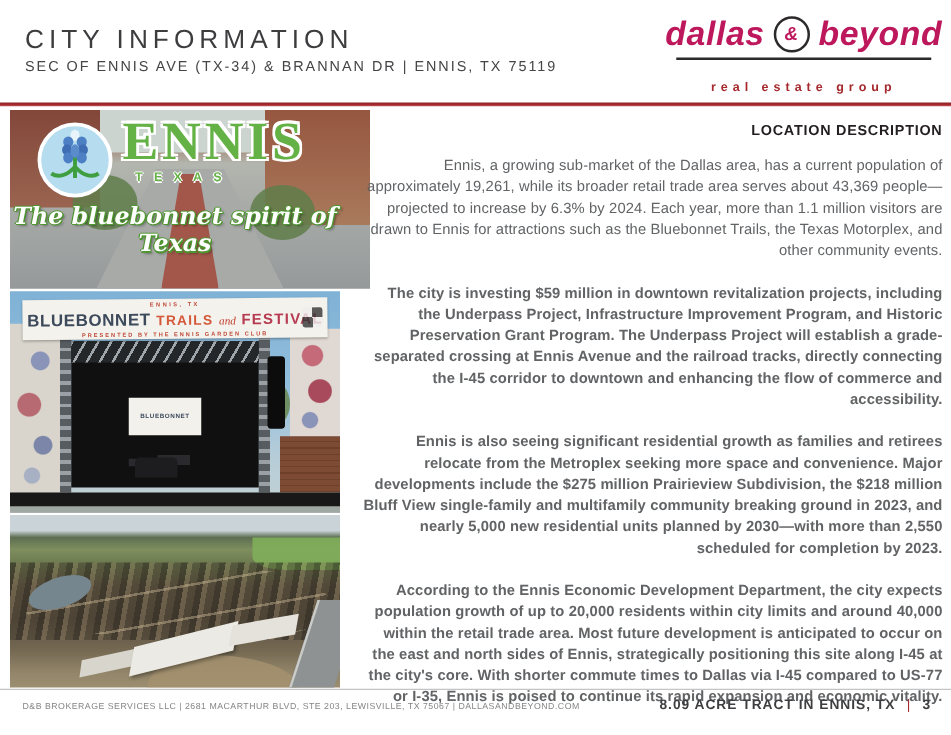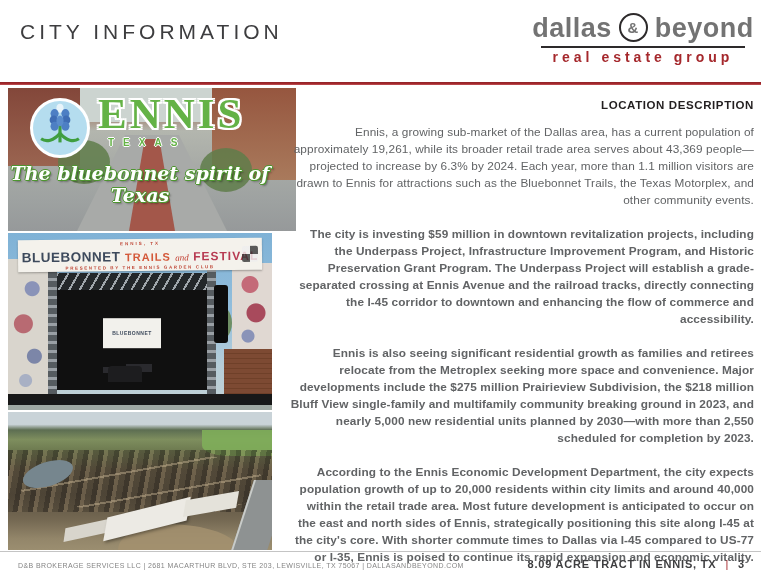--- a/index.html
+++ b/index.html
@@ -10,26 +10,26 @@
   
   .hdr-title{
     position:absolute;left:20px;top:20px;font-size:21px;letter-spacing:4px;
     color:#3d3d3f;font-weight:500;white-space:nowrap;
   }
   .hdr-sub{
     position:absolute;left:20px;top:48px;font-size:11.5px;letter-spacing:1.6px;
     color:#454547;white-space:nowrap;
   }
   .logo{position:absolute;top:13px;right:16px;width:204px;text-align:center;}
-  .logo-row{display:flex;align-items:flex-end;justify-content:center;gap:7px;
-    color:#737373;font-size:27px;font-weight:bold;letter-spacing:.5px;line-height:1;}
+  .logo-row{display:flex;align-items:center;justify-content:center;gap:7px;
+    color:#be185d;font-size:27px;font-weight:bold;letter-spacing:.5px;line-height:1;font-style:italic;}
   .amp-circle{width:25px;height:25px;border:2px solid #2d2a2b;border-radius:50%;
     display:flex;align-items:center;justify-content:center;font-size:15px;flex:0 0 auto;}
   .logo-line{height:2px;background:#2d2a2b;margin-top:4px;}
-  .logo-tag{margin-top:1px;color:#a5282c;font-size:14px;letter-spacing:4px;font-weight:bold;}
+  .logo-tag{margin-top:17px;color:#a5282c;font-size:10px;letter-spacing:4px;font-weight:bold;}
   .red-rule{position:absolute;left:0;top:82px;width:761px;height:3px;
     background:linear-gradient(180deg,#8d2327 0%,#a5282c 55%,#c0595c 100%);}
   
   .photos{position:absolute;left:8px;top:88px;width:264px;}
   .photo{position:relative;width:264px;overflow:hidden;margin-bottom:2px;}
   
   .ph1{height:143px;background:linear-gradient(180deg,#9b6a54 0%,#9b6a54 14%,#b3b6ae 30%,#a7aaa6 55%,#9ea2a1 78%,#96999a 100%);padding-left:24px;}
   .p1-bldg-l{position:absolute;left:0;top:0;width:72px;height:78px;background:linear-gradient(180deg,#83473a,#9a6450);}
   .p1-bldg-r{position:absolute;right:0;top:0;width:84px;height:92px;background:linear-gradient(180deg,#96563f,#a97a5c);}
   .p1-sky{position:absolute;left:72px;right:84px;top:0;height:34px;background:#ccd4d0;}
@@ -121,20 +121,21 @@
   .foot-right{position:absolute;right:16px;top:558px;display:flex;align-items:center;gap:9px;
     font-size:11px;font-weight:bold;color:#3e3e40;letter-spacing:.8px;white-space:nowrap;}
   .foot-div{color:#a5282c;font-weight:normal;}
 </style>
 </head>
 <body>
 
 <div class="page">
 
   <div class="hdr-title">CITY INFORMATION</div>
+  <div class="hdr-sub">SEC OF ENNIS AVE (TX-34) &amp; BRANNAN DR | ENNIS, TX 75119</div>
 
   <div class="logo">
     <div class="logo-row">
       <span>dallas</span>
       <span class="amp-circle">
           <span>&amp;</span>
         </span>
       <span>beyond</span>
     </div>
     <div class="logo-line"></div>

